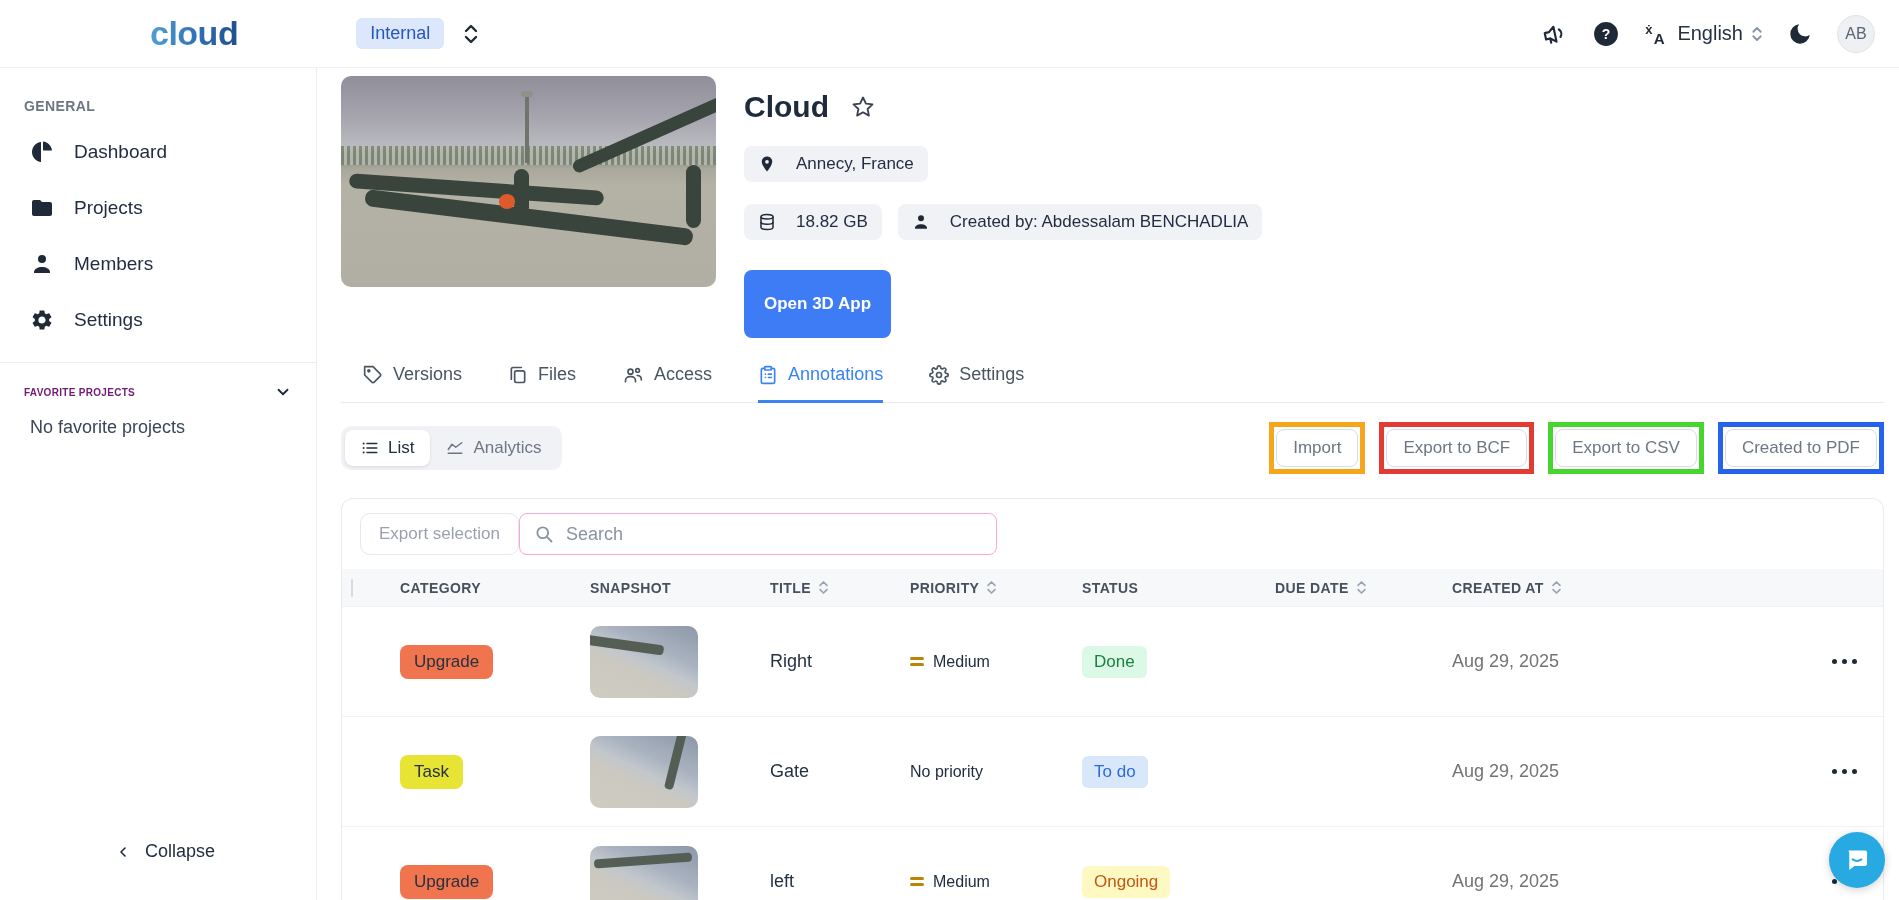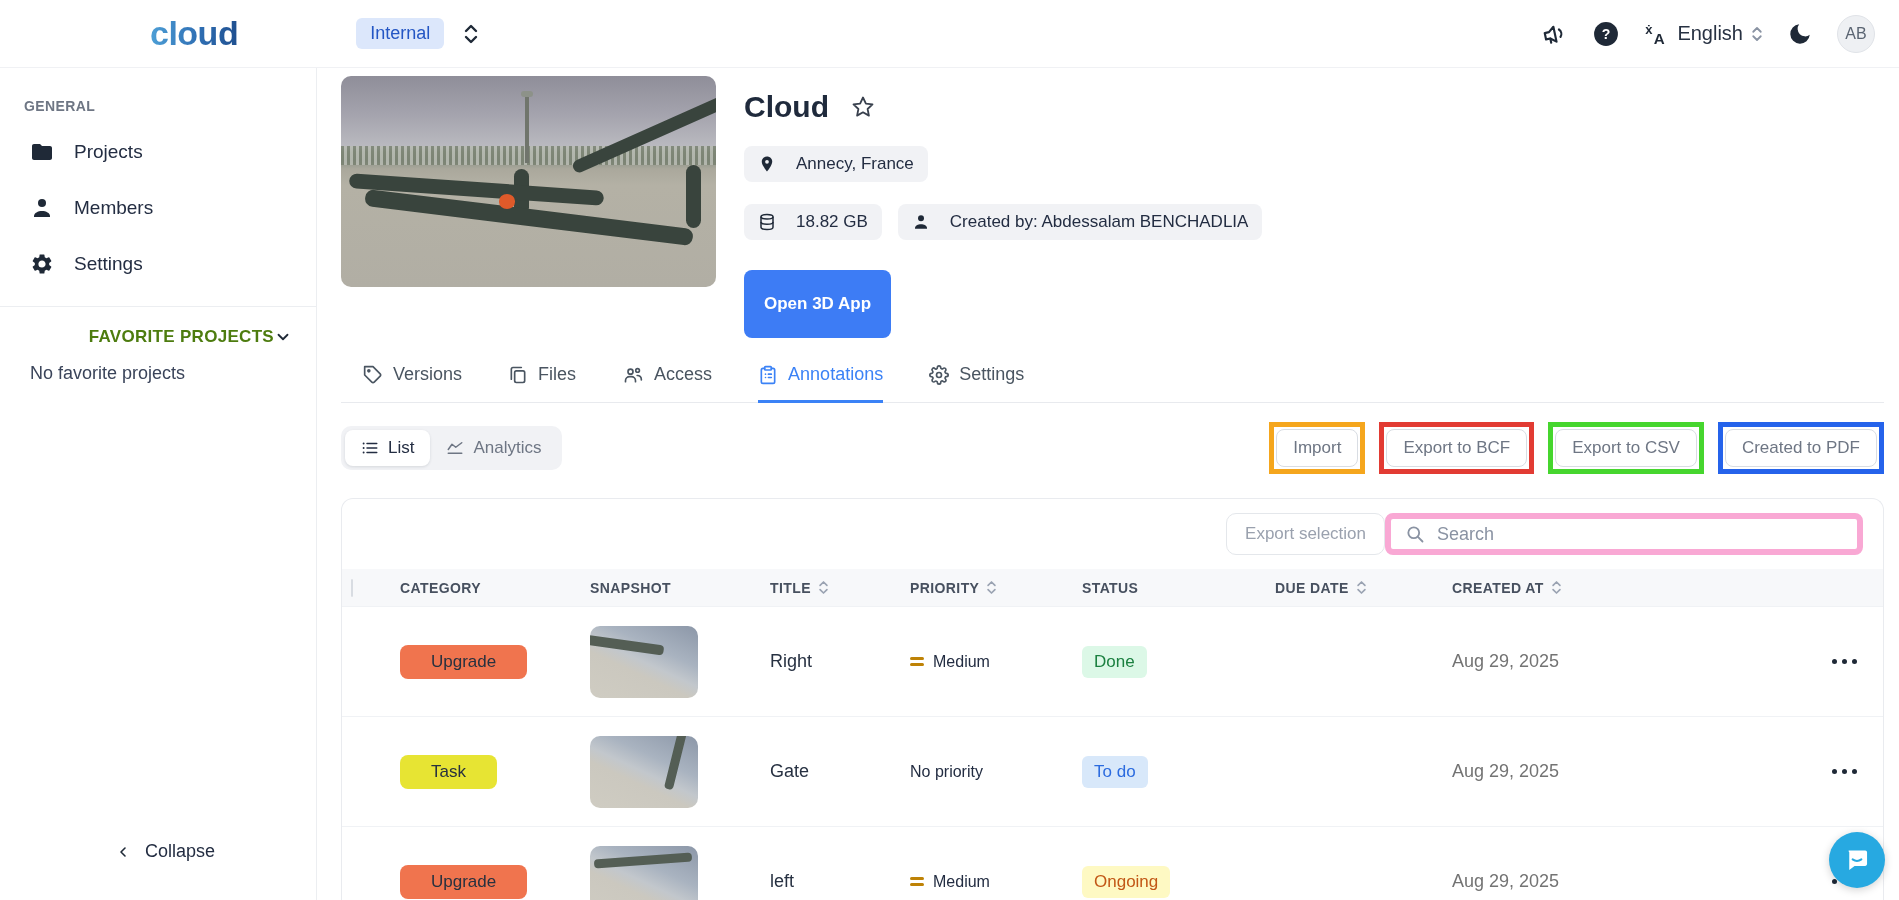--- a/index.html
+++ b/index.html
@@ -25,22 +25,22 @@
   
   .shell { display:flex; height:832px; }
   .sidebar { width:317px; min-width:317px; border-right:1px solid #ECEEF1; display:flex;
     flex-direction:column; padding:30px 0 24px 0; }
   .side-section { font-size:14px; font-weight:700; letter-spacing:0.4px; color:#6E7684;
     padding:0 24px; margin-bottom:10px; }
   .side-item { display:flex; align-items:center; gap:20px; padding:16px 24px 16px 30px;
     font-size:19px; color:#232D42; cursor:pointer; }
   .side-item svg { flex:0 0 auto; }
   .side-divider { border-top:1px solid #ECEEF1; margin:14px 0 20px 0; }
-  .fav-head { display:flex; align-items:center; justify-content:flex-end; padding:0 24px;
-    font-size:17px; font-weight:700; color:#4d7c0f; letter-spacing:0.3px; cursor:pointer; }
+  .fav-head { display:flex; align-items:center; justify-content:space-between; padding:0 24px;
+    font-size:10px; font-weight:700; color:#701a75; letter-spacing:0.3px; cursor:pointer; }
   .fav-empty { padding:16px 24px 0 30px; font-size:18px; color:#3A445A; }
   .collapse { margin-top:auto; display:flex; align-items:center; gap:14px; padding:0 24px 14px 115px;
     font-size:18px; color:#232D42; cursor:pointer; }
 
   
   .main { flex:1; padding:8px 15px 0 24px; }
   .proj-head { display:flex; gap:28px; }
   .hero { width:375px; height:211px; border-radius:10px; position:relative; overflow:hidden;
     background:linear-gradient(180deg,#8f8e99 0%,#a4a3ad 18%,#b9b9bf 33%,#9aa092 36%,#8d9388 40%,#aaa89c 44%,#b4b1a5 52%,#b1aea4 100%); cursor:pointer; }
   .hero .fence { position:absolute; left:0; right:0; top:33%; height:9%;
@@ -76,39 +76,39 @@
   .seg-item { display:flex; align-items:center; gap:9px; font-size:17px; color:#6E7684;
     padding:8px 16px; border-radius:8px; cursor:pointer; }
   .seg-item.active { background:#fff; color:#232D42; box-shadow:0 1px 3px rgba(20,30,50,.12); }
   .actions { margin-left:auto; display:flex; gap:14px; }
   .annot-frame { border:5px solid; padding:2px; display:inline-flex; }
   .act-btn { background:#fff; border:1px solid #D9DDE3; border-radius:8px; color:#6E7684;
     font-size:17px; padding:8px 16px; cursor:pointer; font-family:inherit; white-space:nowrap; }
 
   
   .card { margin-top:24px; border:1px solid #E9EBEF; border-radius:12px 12px 0 0; border-bottom:none; }
-  .card-bar { display:flex; align-items:center; justify-content:flex-end; padding:14px 20px 14px 18px; }
+  .card-bar { display:flex; align-items:center; justify-content:flex-start; padding:14px 20px 14px 18px; }
   .export-sel { background:#fff; border:1px solid #E4E7EB; border-radius:10px; color:#9AA1AE;
     font-size:17px; padding:10px 18px; cursor:pointer; font-family:inherit; }
   .search-box { display:flex; align-items:center; gap:12px; width:478px; height:42px;
-    border:6px solid #f9a8d4; border-radius:8px; padding:0 14px; }
+    border:1px solid #f9a8d4; border-radius:8px; padding:0 14px; }
   .search-box input { border:none; outline:none; flex:1; font-size:18px; color:#273142;
     font-family:inherit; background:transparent; }
   .search-box input::placeholder { color:#8A93A3; }
 
   .grid { display:grid; grid-template-columns:58px 190px 180px 140px 172px 193px 177px 1fr 80px;
     align-items:center; }
   .thead { background:#F7F8FA; height:37px; font-size:14px; color:#47505F; font-weight:600;
     letter-spacing:0.4px; }
   .th { display:flex; align-items:center; gap:7px; }
   .cbx { width:22px; height:22px; border:1px solid #D8DCE2; border-radius:6px; background:#F0F2F5;
     margin-left:9px; cursor:pointer; }
   .trow { height:110px; border-top:1px solid #F0F2F5; font-size:18px; }
   .trow:first-of-type { border-top:none; }
-  .cat-badge { display:inline-flex; padding:7px 31px; border-radius:8px; font-size:17px; color:#27313F; }
+  .cat-badge { display:inline-flex; padding:7px 14px; border-radius:8px; font-size:17px; color:#27313F; }
   .snap { width:108px; height:72px; border-radius:10px; position:relative; overflow:hidden;
     background:linear-gradient(205deg,#8C97A8 0%,#A9B3C0 34%,#C2C7CC 50%,#CBC8BF 62%,#CFCCC2 100%); cursor:pointer; }
   .snap:after { content:""; position:absolute; background:#545E55; }
   .snap-a:after { left:-6px; top:14px; width:80px; height:10px; transform:rotate(8deg); border-radius:4px; }
   .snap-b:after { right:18px; top:-6px; width:9px; height:60px; transform:rotate(14deg); border-radius:4px; }
   .snap-c:after { left:4px; top:10px; width:98px; height:9px; transform:rotate(-4deg); border-radius:4px; }
   .prio { display:flex; align-items:center; gap:9px; font-size:16px; color:#232D42; }
   .prio-eq { display:inline-flex; flex-direction:column; gap:3px; }
   .prio-eq i { width:14px; height:3px; background:#BE8206; border-radius:2px; }
   .status-badge { display:inline-flex; padding:6px 12px; border-radius:6px; font-size:17px; }
@@ -171,20 +171,28 @@
     </span>
     <span class="avatar">AB</span>
   </div>
 </header>
 
 <div class="shell">
 
   <nav class="sidebar">
     <div class="side-section">GENERAL</div>
 
+    <div class="side-item">
+      <svg width="24" height="24" viewBox="0 0 24 24" fill="#1F2937">
+          <path d="M11 2v20C5.93 21.5 2 17.21 2 12S5.93 2.5 11 2z"></path>
+          <path d="M13 2c4.73.47 8.5 4.25 8.97 8.99H13V2z" transform="translate(0,-0.5)"></path>
+          <path d="M13 13h8.97C21.5 17.75 17.73 21.53 13 22v-9z" transform="translate(1,1) scale(0.0)"></path>
+        </svg>
+      <span>Dashboard</span>
+    </div>
     <div class="side-item">
       <svg width="24" height="24" viewBox="0 0 24 24" fill="#1F2937">
           <path d="M10 4H4c-1.1 0-2 .9-2 2v12c0 1.1.9 2 2 2h16c1.1 0 2-.9 2-2V8c0-1.1-.9-2-2-2h-8l-2-2z"></path>
         </svg>
       <span>Projects</span>
     </div>
     <div class="side-item">
       <svg width="24" height="24" viewBox="0 0 24 24" fill="#1F2937">
           <circle cx="12" cy="7" r="4"></circle>
           <path d="M4 21v-1c0-3 4-5 8-5s8 2 8 5v1H4z"></path>

